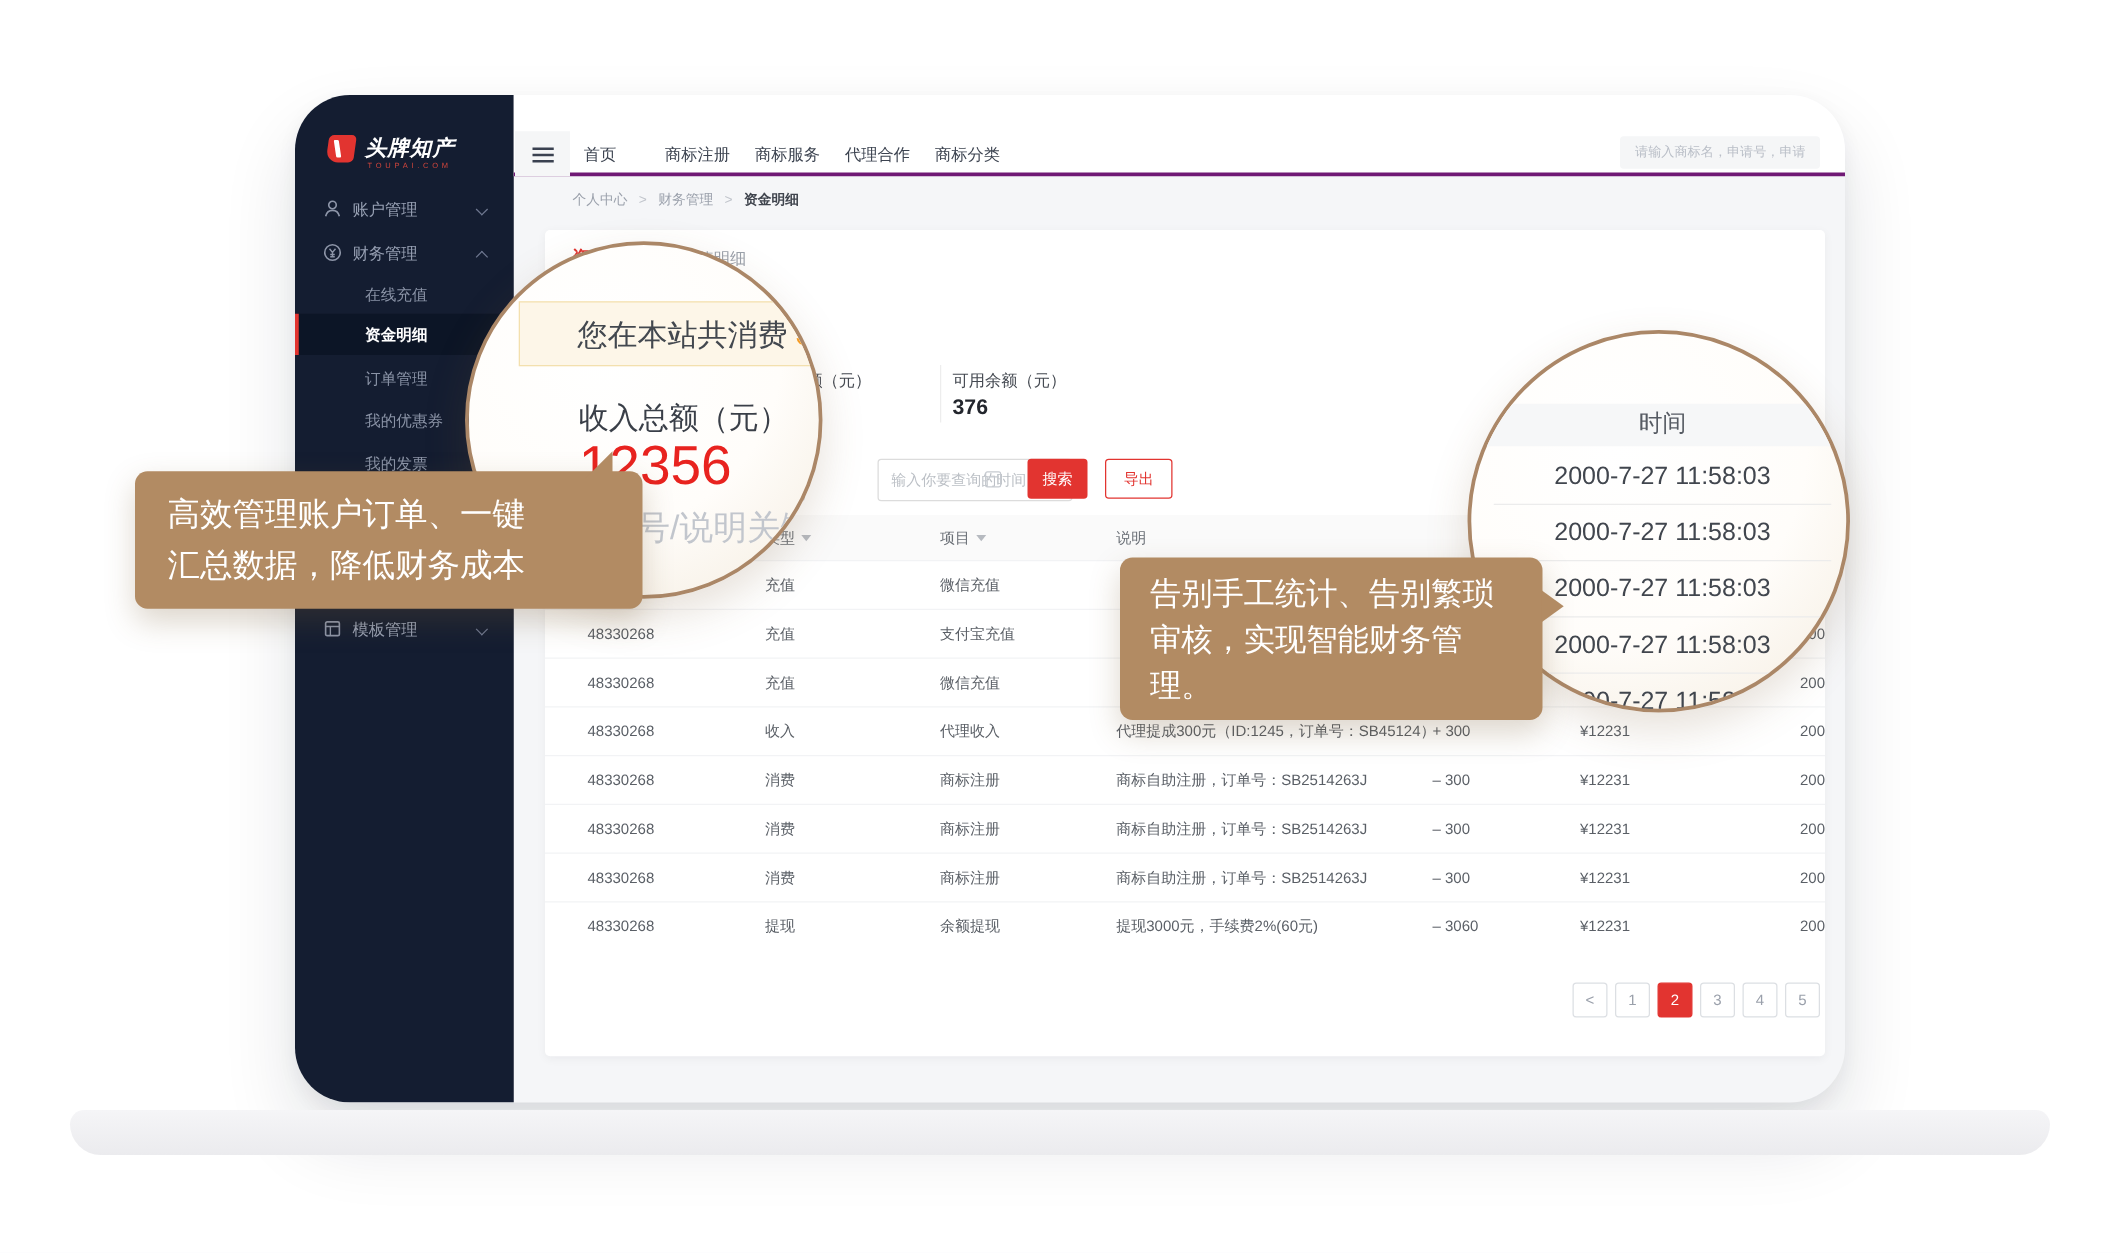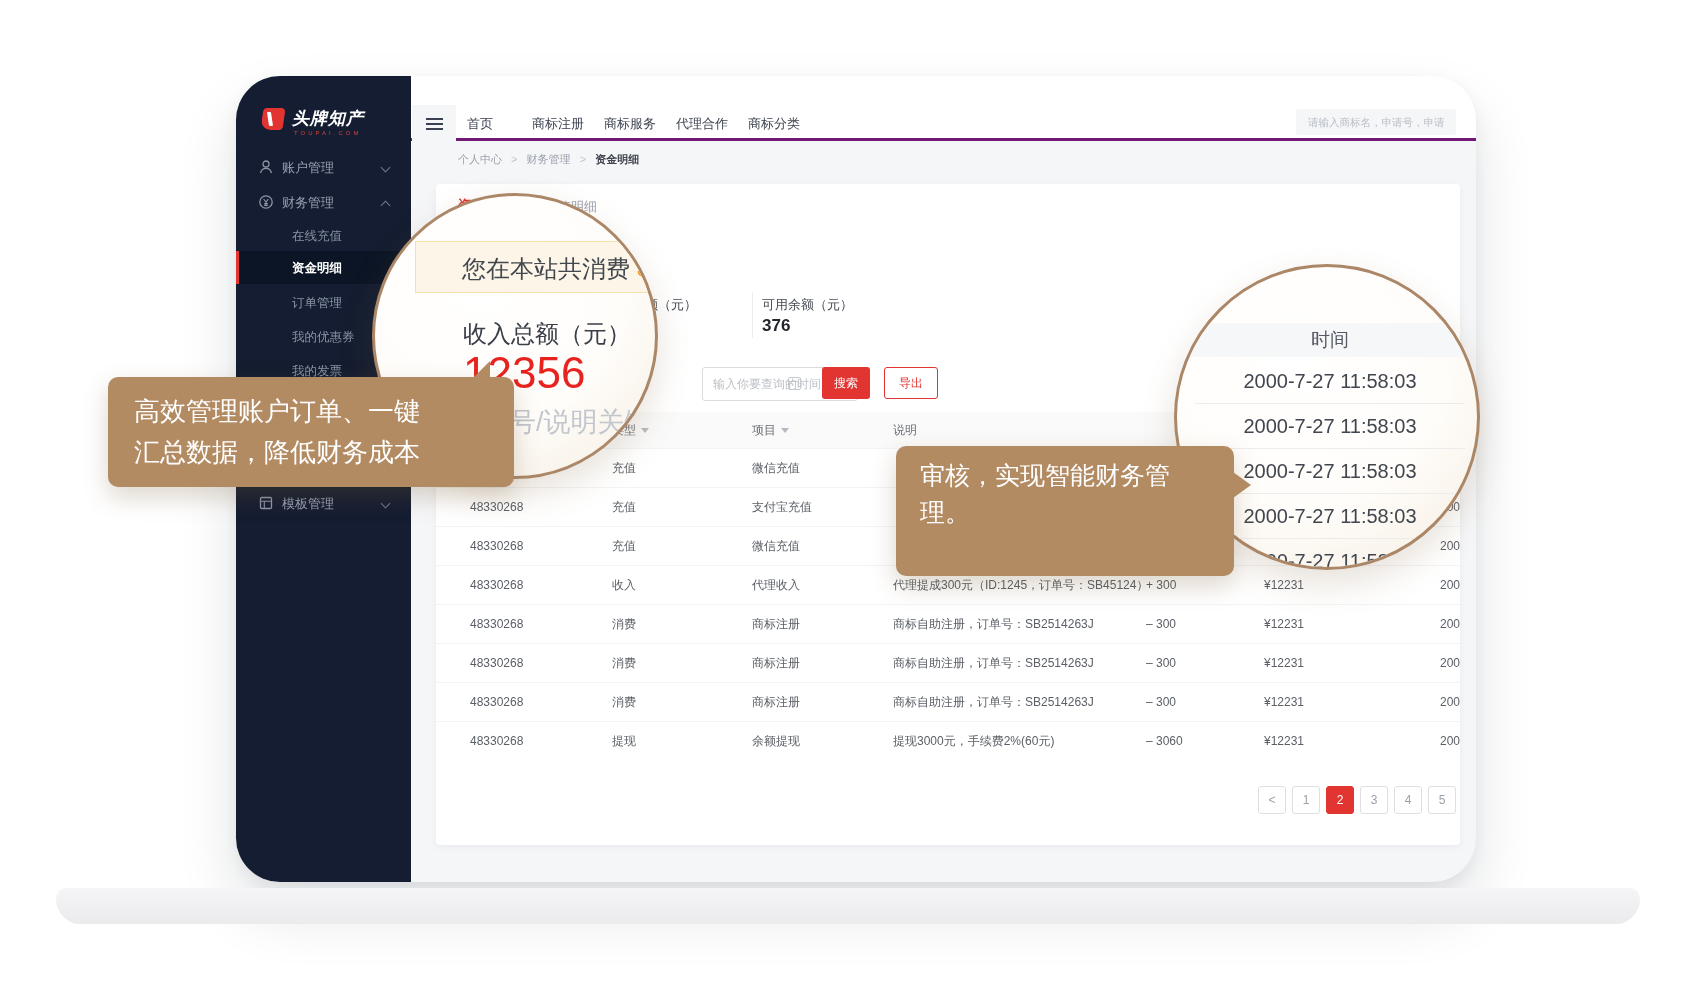--- a/index.html
+++ b/index.html
@@ -333,18 +333,19 @@
     <div class="mag-time-row" style="top:182px;">2000-7-27 11:58:03</div>
     <div class="mag-time-row" style="top:227px;">2000-7-27 11:58:03</div>
     <div class="mag-time-row" style="top:272px;">2000-7-27 11:58:03</div>
   </div>
 
   <div class="callout callout-left">
     <div>高效管理账户订单、一键</div>
     <div>汇总数据，降低财务成本</div>
   </div>
   <div class="callout callout-right">
+    <div>告别手工统计、告别繁琐</div>
     <div>审核，实现智能财务管</div>
     <div>理。</div>
   </div>
 
   <div class="laptop-base"></div>
 </div>
 
 </body></html>

